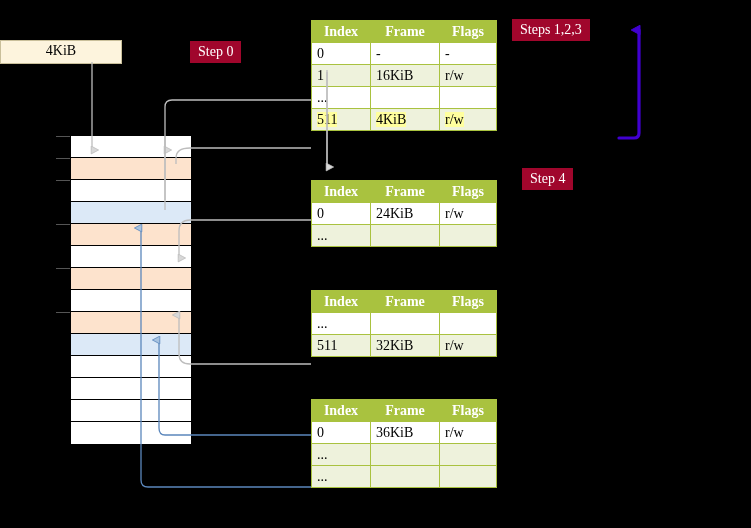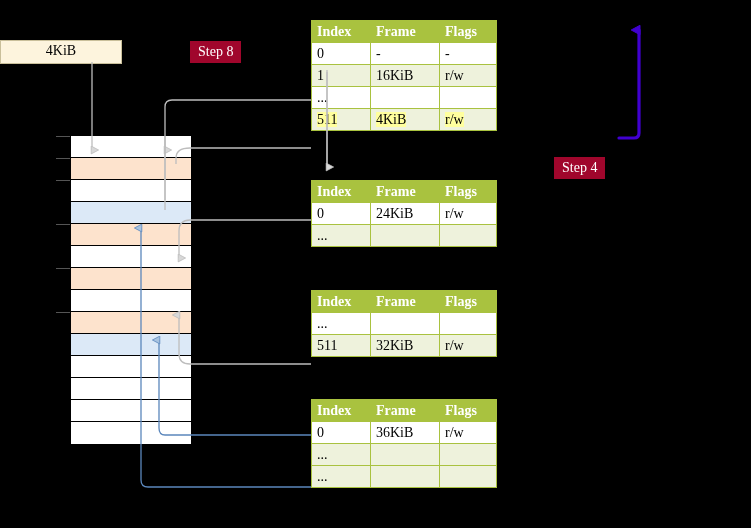--- a/index.html
+++ b/index.html
@@ -15,21 +15,21 @@
 
   
   .kib-box{position:absolute;background:#fdf4dd;border:1px solid #c9bf9a;
            color:#000;font-size:14px;text-align:center;line-height:20px;}
 
   
   .pt{position:absolute;border-collapse:collapse;background:#ffffff;
       border:1px solid #dfdfcf;}
   .pt td,.pt th{border:1px solid #a9c23f;font-size:14px;padding:2px 5px;
                 height:17px;text-align:left;font-weight:normal;color:#000;}
-  .pt th{background:#a9c23f;color:#ffffff;font-weight:bold;}
+  .pt th{background:#a9c23f;color:#ffffff;font-weight:bold;text-align:center;}
   .pt td.c0{width:48px;}
   .pt td.c1{width:58px;}
   .pt td.c2{width:46px;}
   .pt th.c0{width:48px;}
   .pt th.c1{width:58px;}
   .pt th.c2{width:46px;}
   tr.alt td{background:#eef2dc;}
   tr.plain td{background:#ffffff;}
   td.hl>span{background:#ffff9e;}
 
@@ -47,22 +47,23 @@
 </style>
 </head>
 <body>
 
 <div class="root">
 
   <div class="kib-box" style="left:0px;top:40px;width:120px;height:22px;">
     <span>4KiB</span>
   </div>
 
-  <div class="steplabel red" style="left:190px;top:41px;">Step 8</div>
-  <div class="steplabel red" style="left:522px;top:157px;margin-left:32px;">Step 4</div>
+  <div class="steplabel red" style="left:190px;top:41px;">Step 0</div>
+  <div class="steplabel red" style="left:512px;top:19px;">Steps 1,2,3</div>
+  <div class="steplabel red" style="left:522px;top:168px;">Step 4</div>
 
   <div class="mem">
       <div class="memrow" style="top: -1px; background: rgb(255, 255, 255);"></div>
       <div class="memrow" style="top: 21px; background: rgb(253, 227, 205);"></div>
       <div class="memrow" style="top: 43px; background: rgb(255, 255, 255);"></div>
       <div class="memrow" style="top: 65px; background: rgb(220, 233, 247);"></div>
       <div class="memrow" style="top: 87px; background: rgb(253, 227, 205);"></div>
       <div class="memrow" style="top: 109px; background: rgb(255, 255, 255);"></div>
       <div class="memrow" style="top: 131px; background: rgb(253, 227, 205);"></div>
       <div class="memrow" style="top: 153px; background: rgb(255, 255, 255);"></div>

